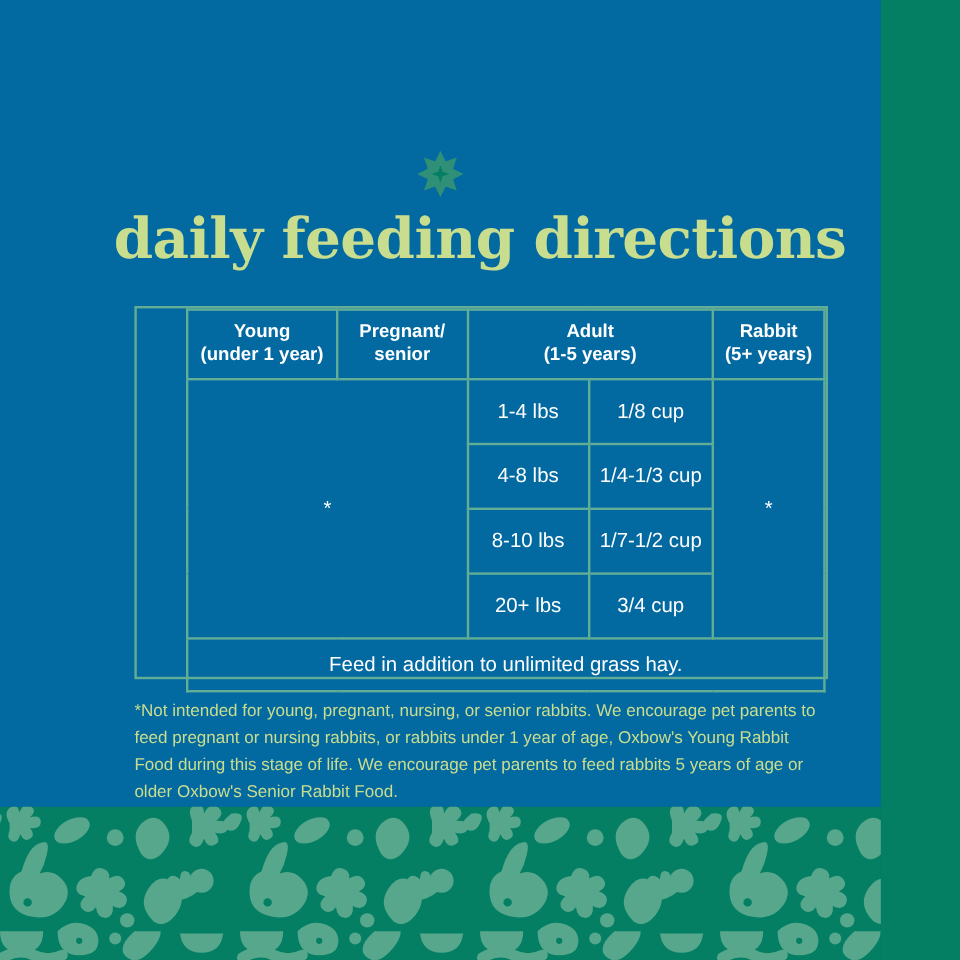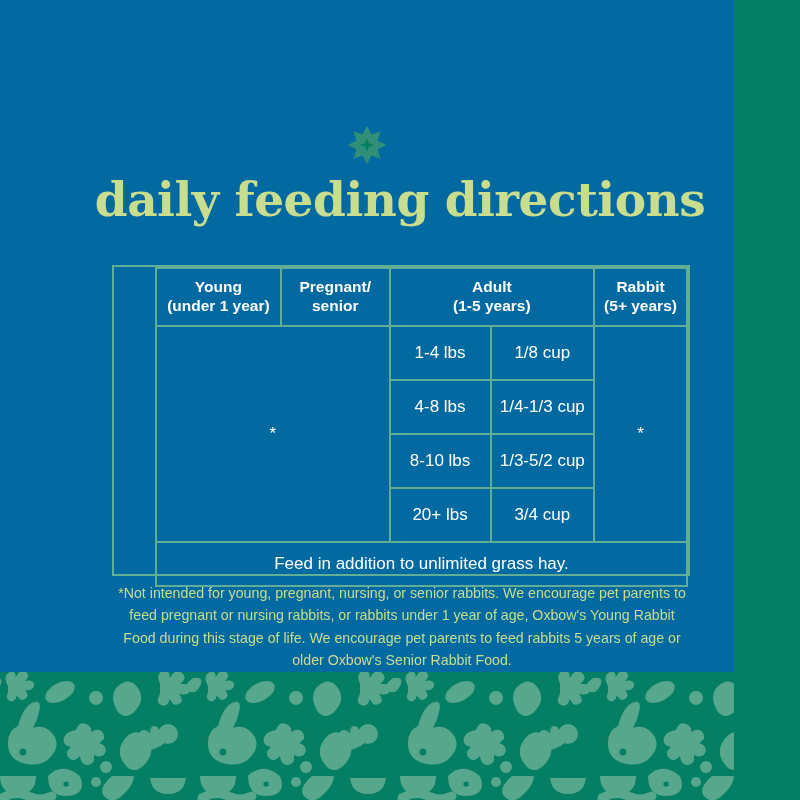--- a/index.html
+++ b/index.html
@@ -57,21 +57,21 @@
     font-size: 47px;
     letter-spacing: -0.5px;
     color: #c9dd8e;
     line-height: 1.1;
   }
 
   
   .table-wrap {
     position: absolute;
     left: 112px;
-    top: 265px;
+    top: 255px;
     width: 578px;
     height: 311px;
     border: 2px solid #62ad95;
     box-sizing: border-box;
     padding-left: 41px;
   }
   .tbl {
     width: 100%;
     height: 100%;
     border-collapse: collapse;
@@ -109,21 +109,21 @@
 
   
   .footnote {
     position: absolute;
     left: 112px;
     top: 582px;
     width: 580px;
     color: #c9dd8e;
     font-size: 14.2px;
     line-height: 1.58;
-    text-align: center;
+    text-align: left;
   }
 
   
   .pattern-band {
     position: absolute;
     left: 0;
     bottom: 0;
     width: 800px;
     height: 128px;
     overflow: hidden;
@@ -213,21 +213,21 @@
           <td class="adult-sub">1-4 lbs</td>
           <td class="adult-sub">1/8 cup</td>
           <td class="cell-star" rowspan="4">*</td>
         </tr>
         <tr>
           <td class="adult-sub">4-8 lbs</td>
           <td class="adult-sub">1/4-1/3 cup</td>
         </tr>
         <tr>
           <td class="adult-sub">8-10 lbs</td>
-          <td class="adult-sub">1/3-5/2 cup</td>
+          <td class="adult-sub">1/7-1/2 cup</td>
         </tr>
         <tr>
           <td class="adult-sub">20+ lbs</td>
           <td class="adult-sub">3/4 cup</td>
         </tr>
         <tr class="footer-row">
           <td colspan="5">Feed in addition to unlimited grass hay.</td>
         </tr>
       </tbody>
     </table>

